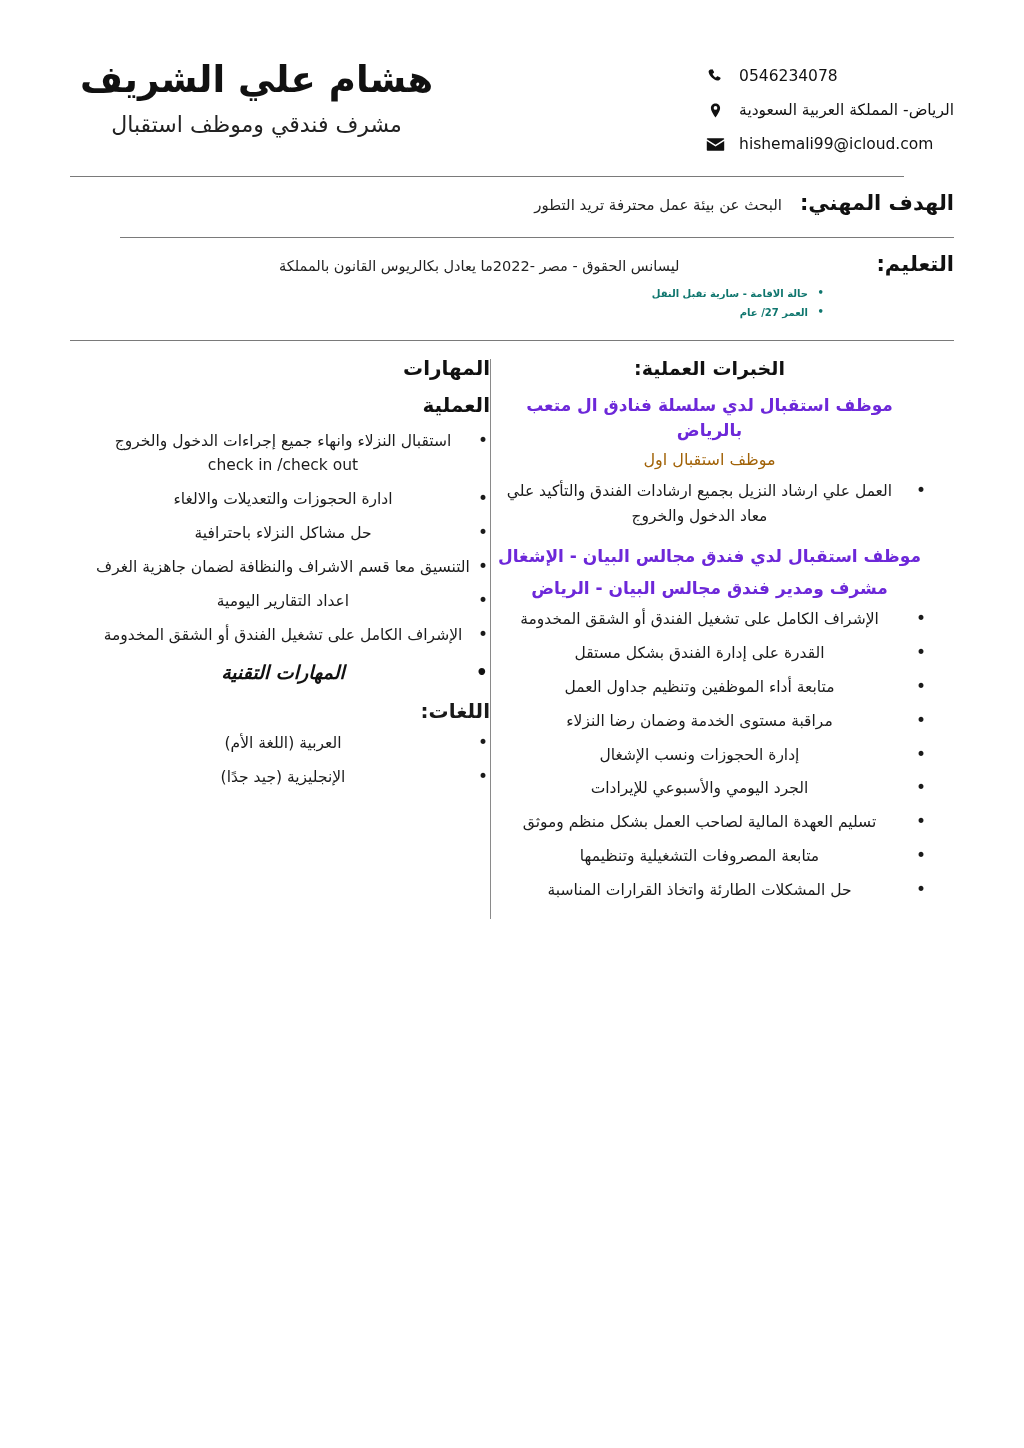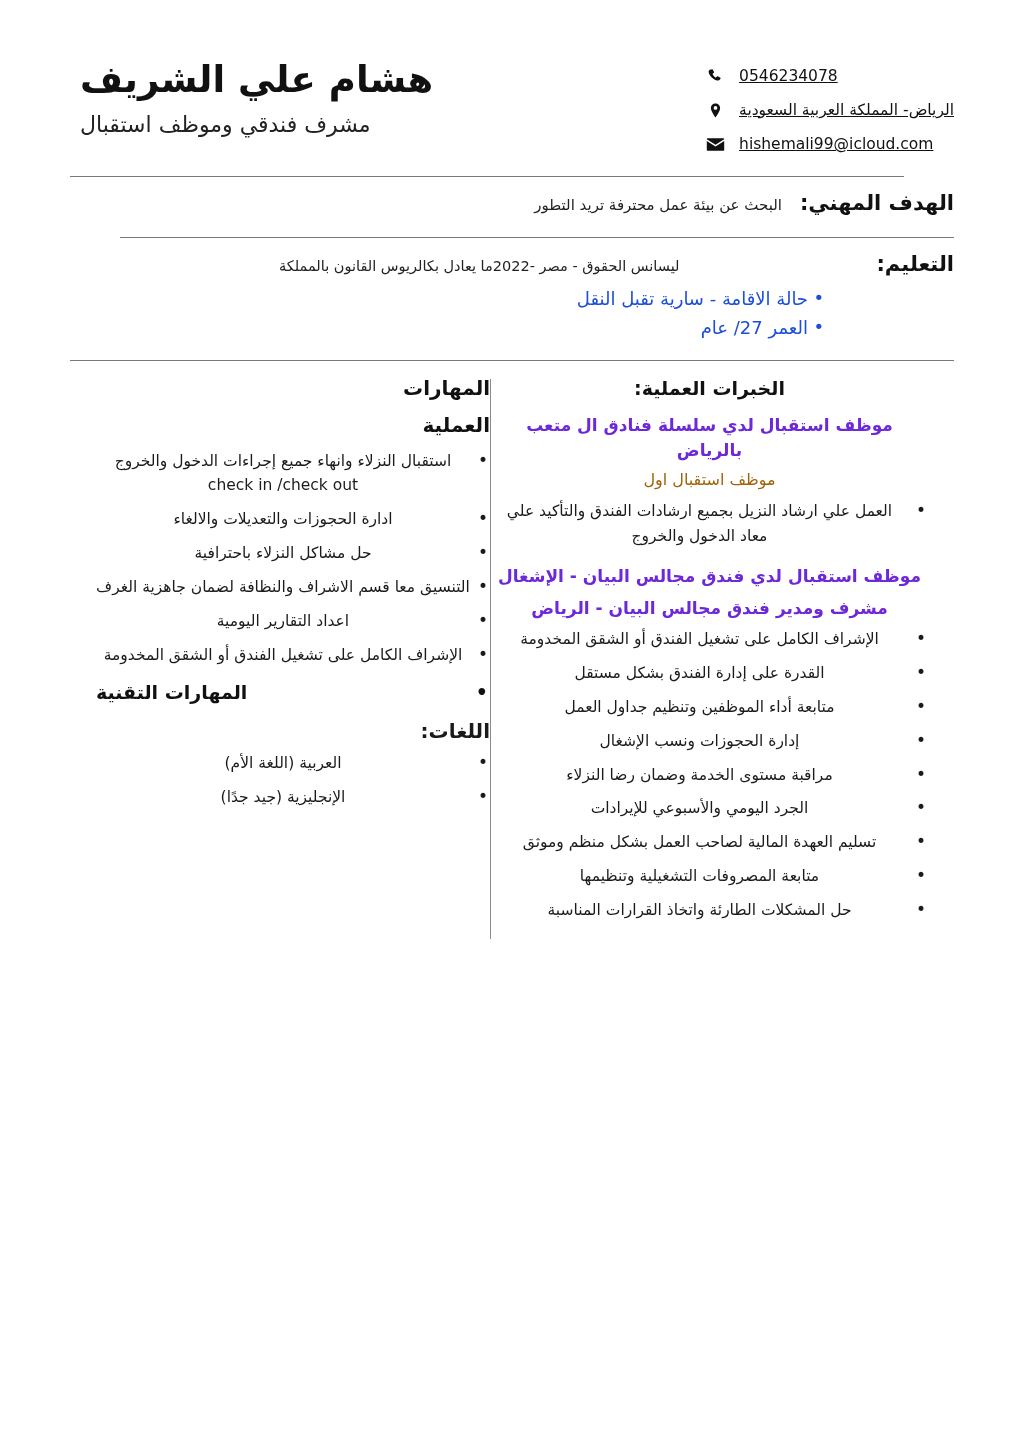--- a/index.html
+++ b/index.html
@@ -25,21 +25,21 @@
 
   
   .header {
     display: flex;
     flex-direction: row;
     justify-content: space-between;
     align-items: flex-start;
     padding: 18px 10px 0 10px;
   }
   .name-block {
-    text-align: left;
+    text-align: center;
     padding-left: 10px;
   }
   .name {
     font-size: 37px;
     font-weight: bold;
     letter-spacing: 0px;
     line-height: 1.18;
     color: #111;
   }
   .job-title {
@@ -69,21 +69,20 @@
     justify-content: center;
     color: #111;
     flex: 0 0 auto;
   }
   .contact-icon svg { display: block; }
   .contact-text {
     font-size: 15.5px;
     color: #111;
     direction: rtl;
     white-space: nowrap;
-    text-decoration: underline;
   }
   .contact-text.ltr { direction: ltr; unicode-bidi: embed; }
 
   
   .rule {
     height: 1px;
     background: #7a7a7a;
     margin: 22px 10px 0 10px;
   }
   .rule.short { margin-right: 60px; margin-left: 10px; }
@@ -119,23 +118,23 @@
     line-height: 1.5;
   }
   .edu-extra {
     list-style: none;
     margin: 10px 10px 0 10px;
     padding: 0;
     text-align: right;
     padding-right: 130px;
   }
   .edu-extra li {
-    font-size: 18px;
-    font-weight: normal;
-    color: #1d4ed8;
+    font-size: 10px;
+    font-weight: bold;
+    color: #0f766e;
     margin-bottom: 8px;
     position: relative;
     padding-right: 16px;
   }
   .edu-extra li::before {
     content: "•";
     position: absolute;
     right: 0;
     top: -1px;
   }
@@ -241,21 +240,22 @@
   .sub-heading {
     font-size: 19px;
     font-weight: bold;
     color: #111;
     text-align: right;
     margin: 14px 0 10px 0;
   }
   .sub-heading.bullet {
     padding-right: 20px;
     position: relative;
-    text-align: left;
+    text-align: center;
+    font-style: italic;
   }
   .sub-heading.bullet::before {
     content: "•";
     position: absolute;
     right: 2px;
   }
   .lang-head {
     font-size: 20px;
     font-weight: bold;
     text-align: right;
@@ -336,22 +336,22 @@
         </ul>
       </div>
 
       <div class="job-block">
         <div class="job-name">موظف استقبال لدي فندق مجالس البيان - الإشغال</div>
         <div class="job-name">مشرف ومدير فندق مجالس البيان - الرياض</div>
         <ul class="jobbul">
           <li>الإشراف الكامل على تشغيل الفندق أو الشقق المخدومة</li>
           <li>القدرة على إدارة الفندق بشكل مستقل</li>
           <li>متابعة أداء الموظفين وتنظيم جداول العمل</li>
+          <li>مراقبة مستوى الخدمة وضمان رضا النزلاء</li>
           <li>إدارة الحجوزات ونسب الإشغال</li>
-          <li>مراقبة مستوى الخدمة وضمان رضا النزلاء</li>
           <li>الجرد اليومي والأسبوعي للإيرادات</li>
           <li>تسليم العهدة المالية لصاحب العمل بشكل منظم وموثق</li>
           <li>متابعة المصروفات التشغيلية وتنظيمها</li>
           <li>حل المشكلات الطارئة واتخاذ القرارات المناسبة</li>
         </ul>
       </div>
     </div>
 
     <div class="divider"></div>
 

